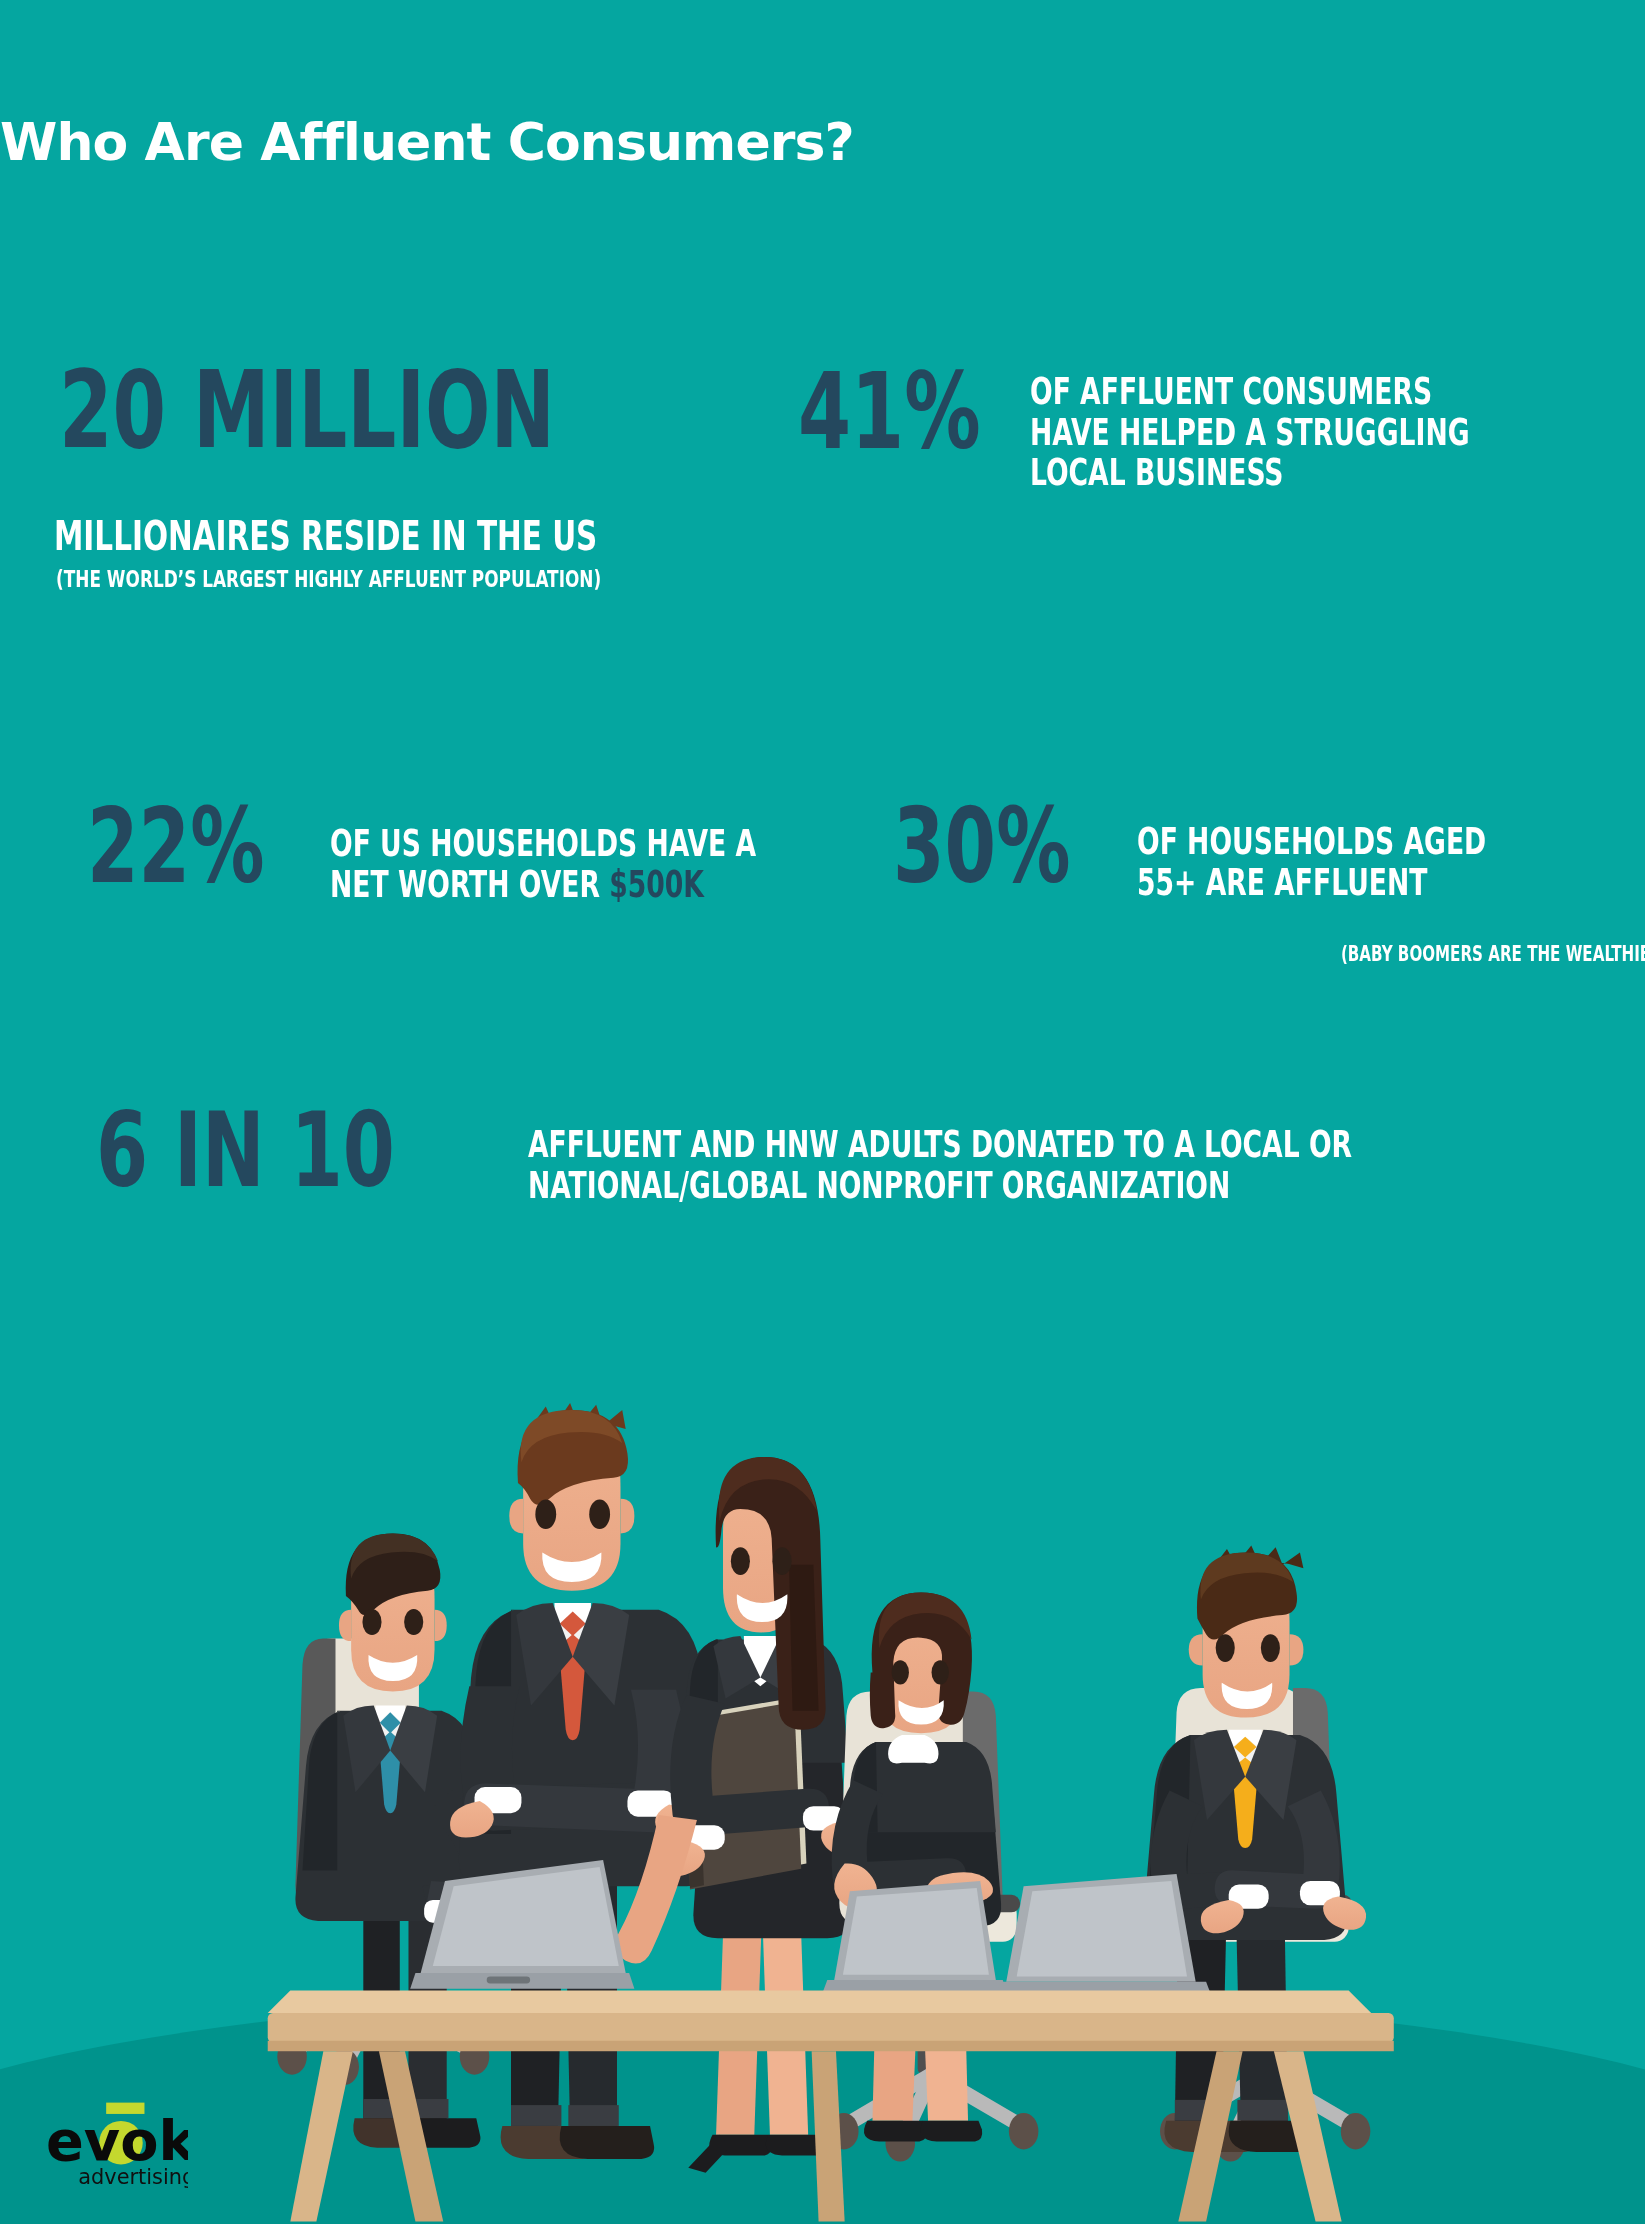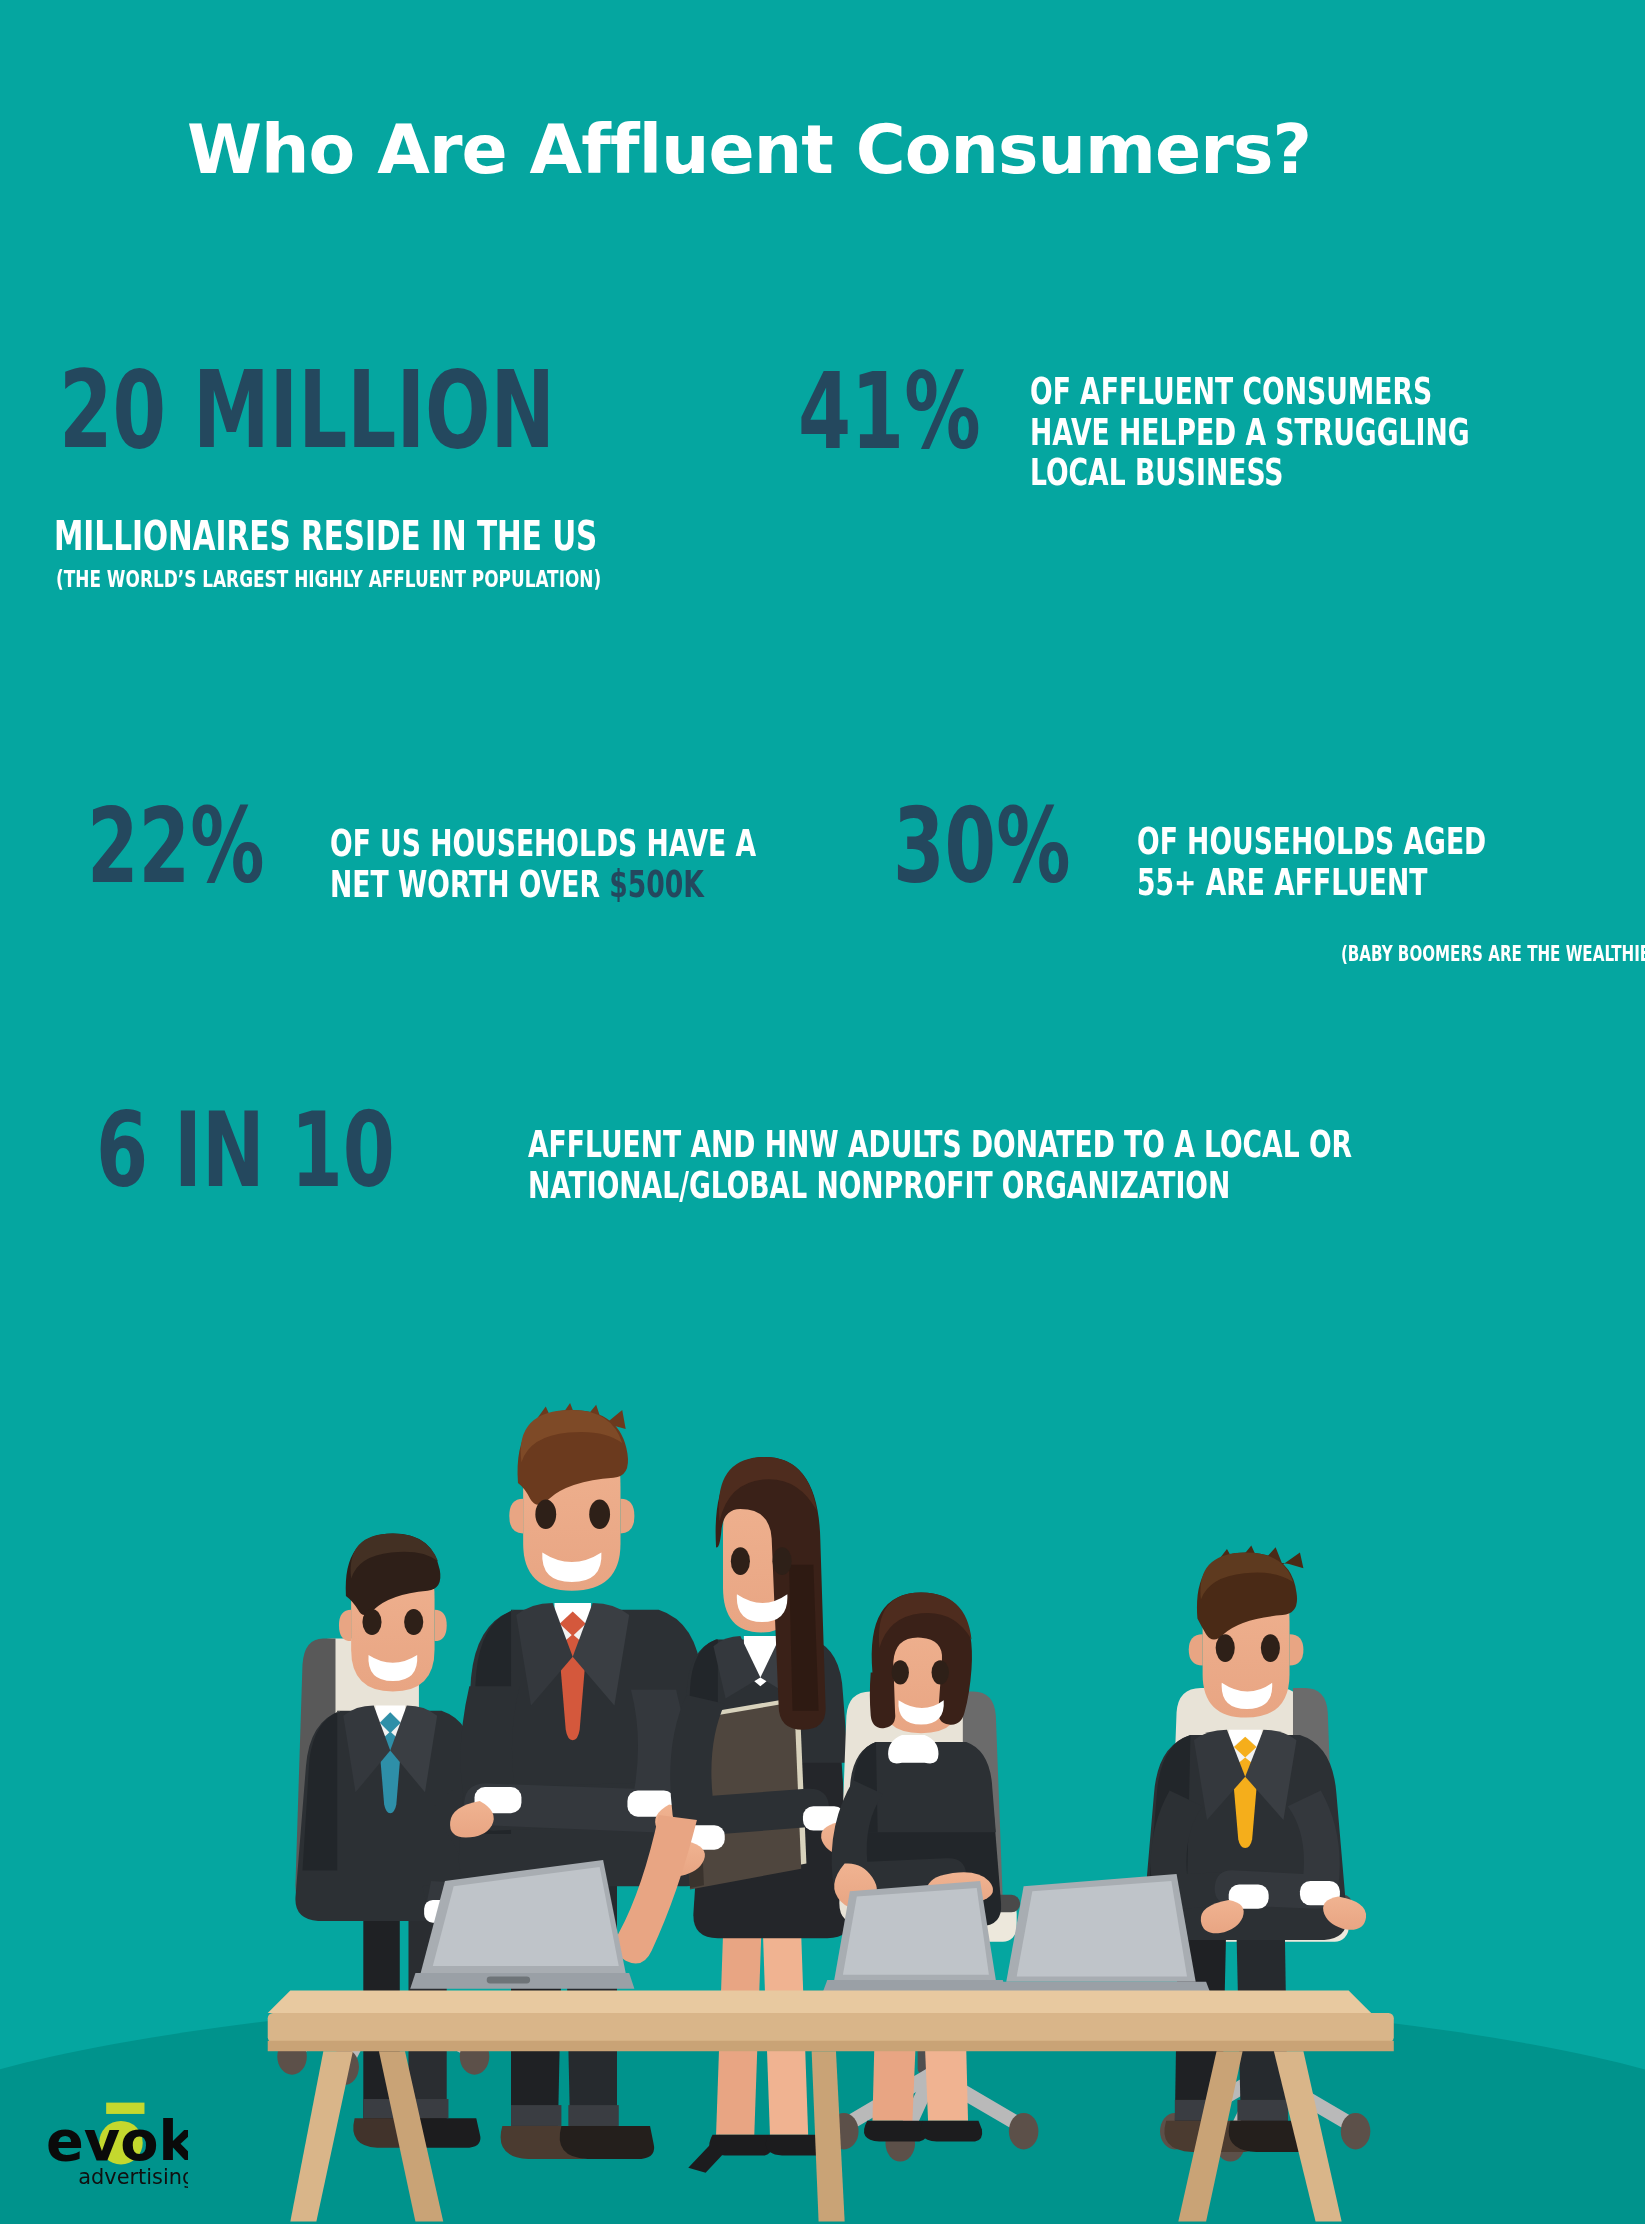--- a/index.html
+++ b/index.html
@@ -18,25 +18,25 @@
     height:2225px;
     background:#05A6A0;
     overflow:hidden;
   }
 
   
   #title {
     position:absolute;
     left:0; top:116px;
     width:1311px;
-    text-align:right;
+    text-align:left;
     color:#FFFFFF;
     font-family:"DejaVu Sans", sans-serif;
     font-weight:bold;
-    font-size:68px;
+    font-size:52px;
     line-height:1.0;
     letter-spacing:-0.9px;
     white-space:nowrap;
   }
 
   
   .bignum {
     color:#24485E;
     font-family:"DejaVu Sans Condensed","DejaVu Sans", sans-serif;
     font-weight:bold;

